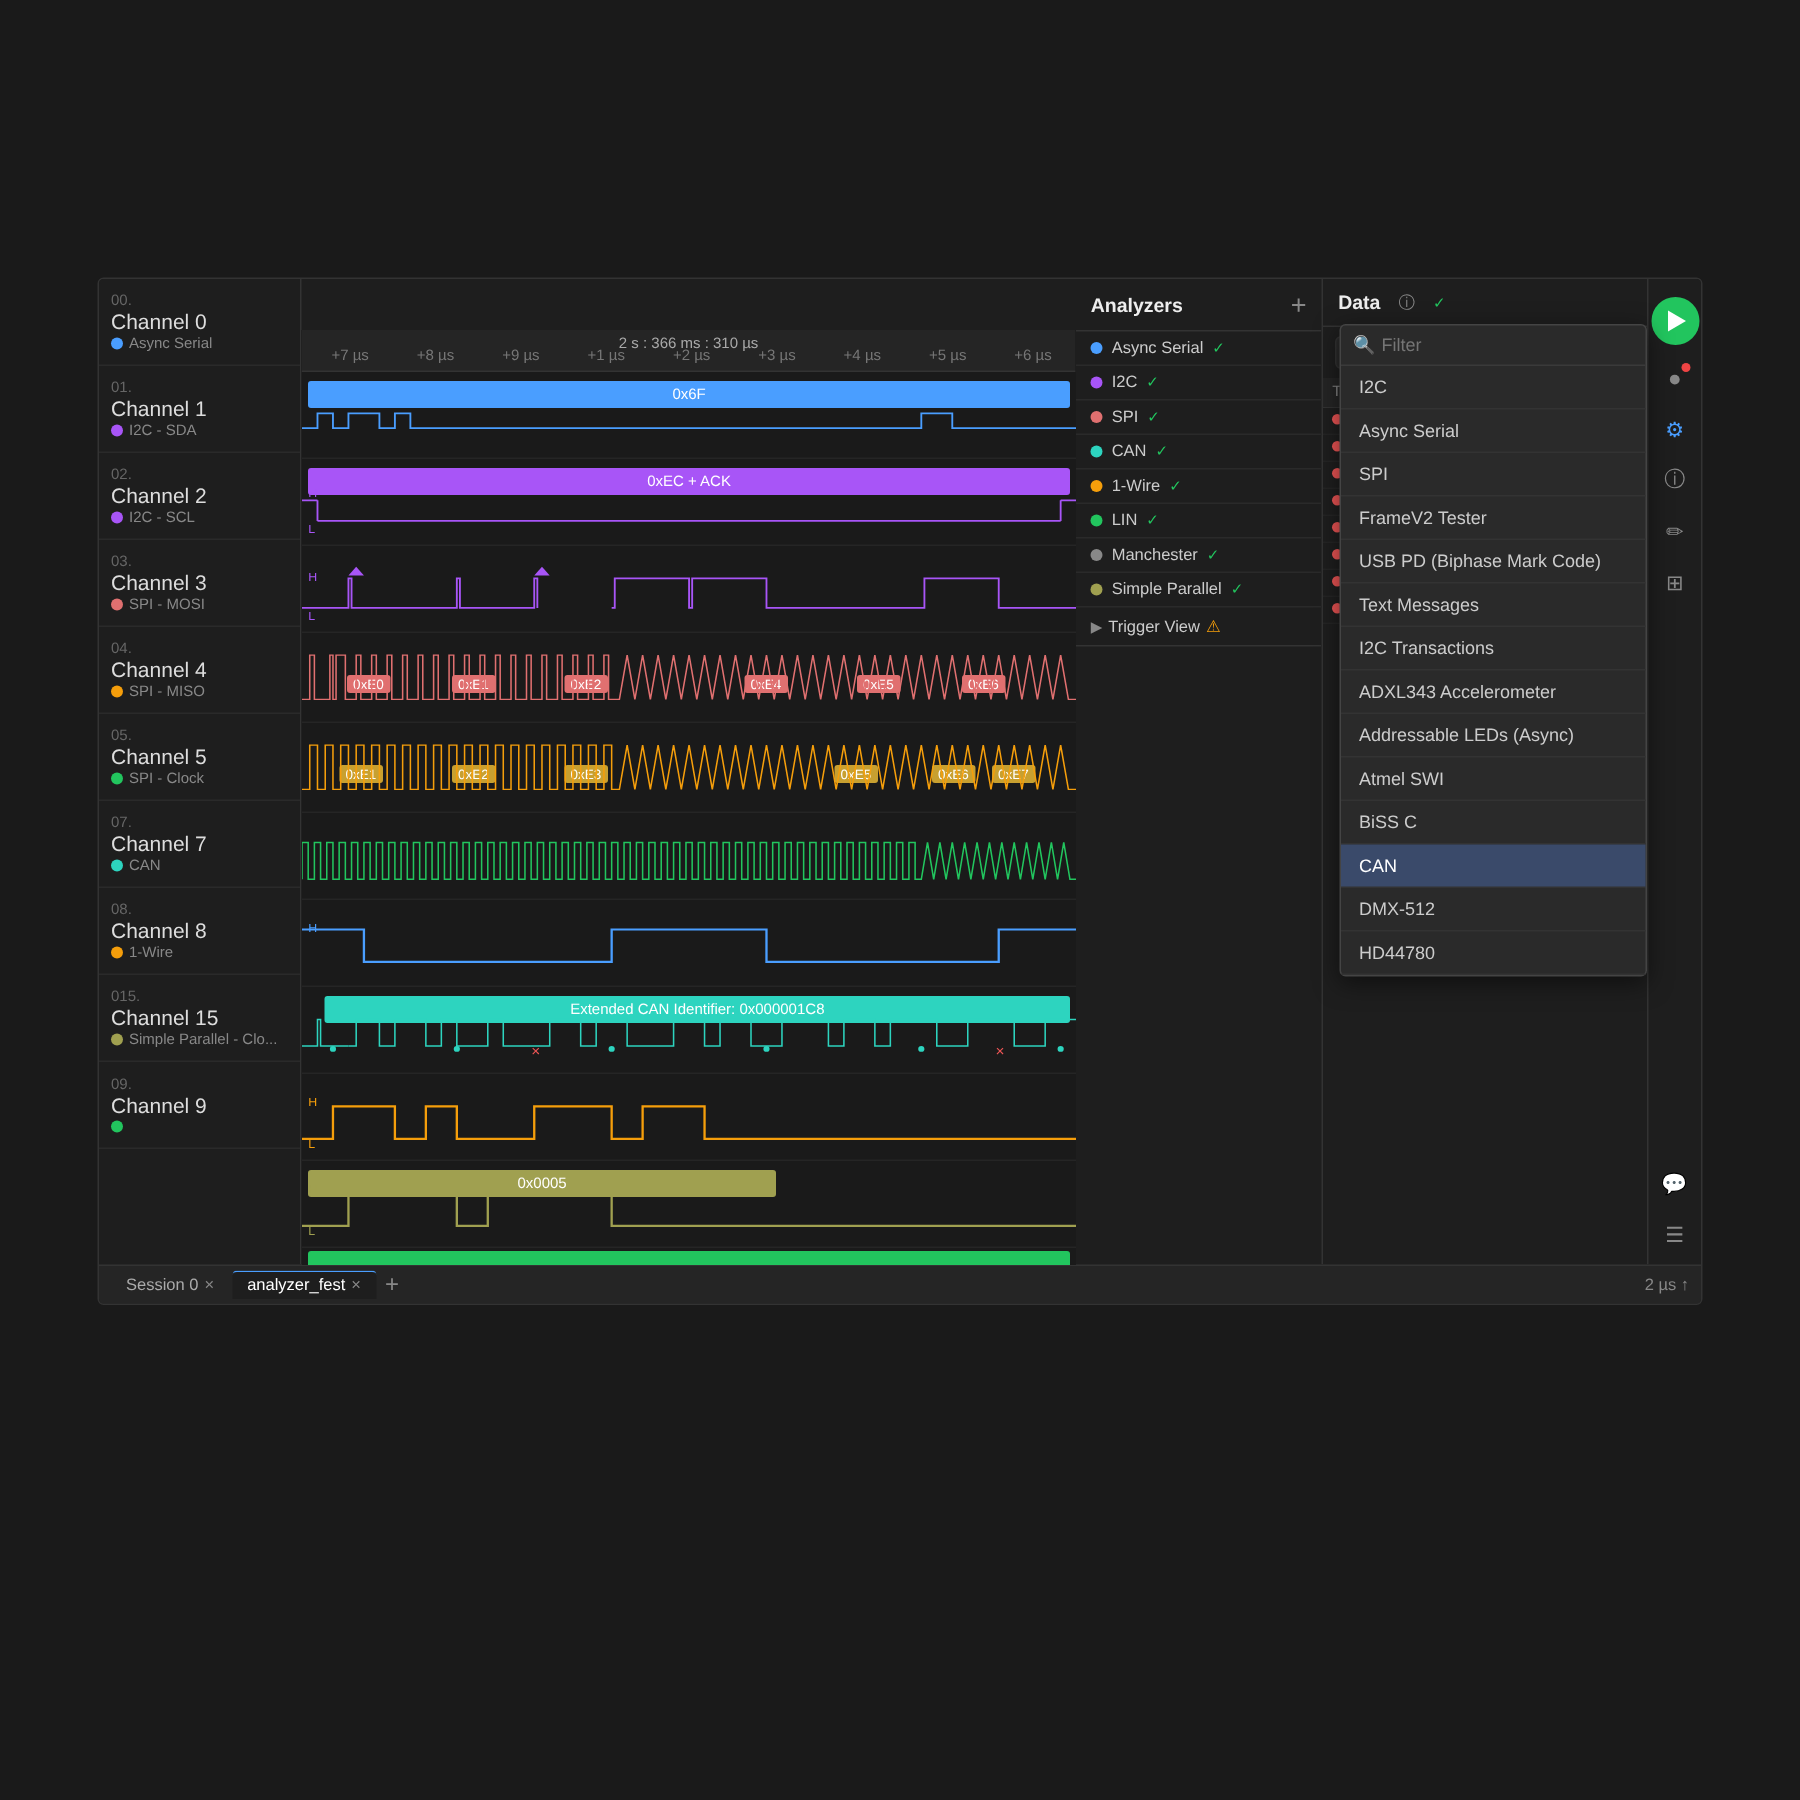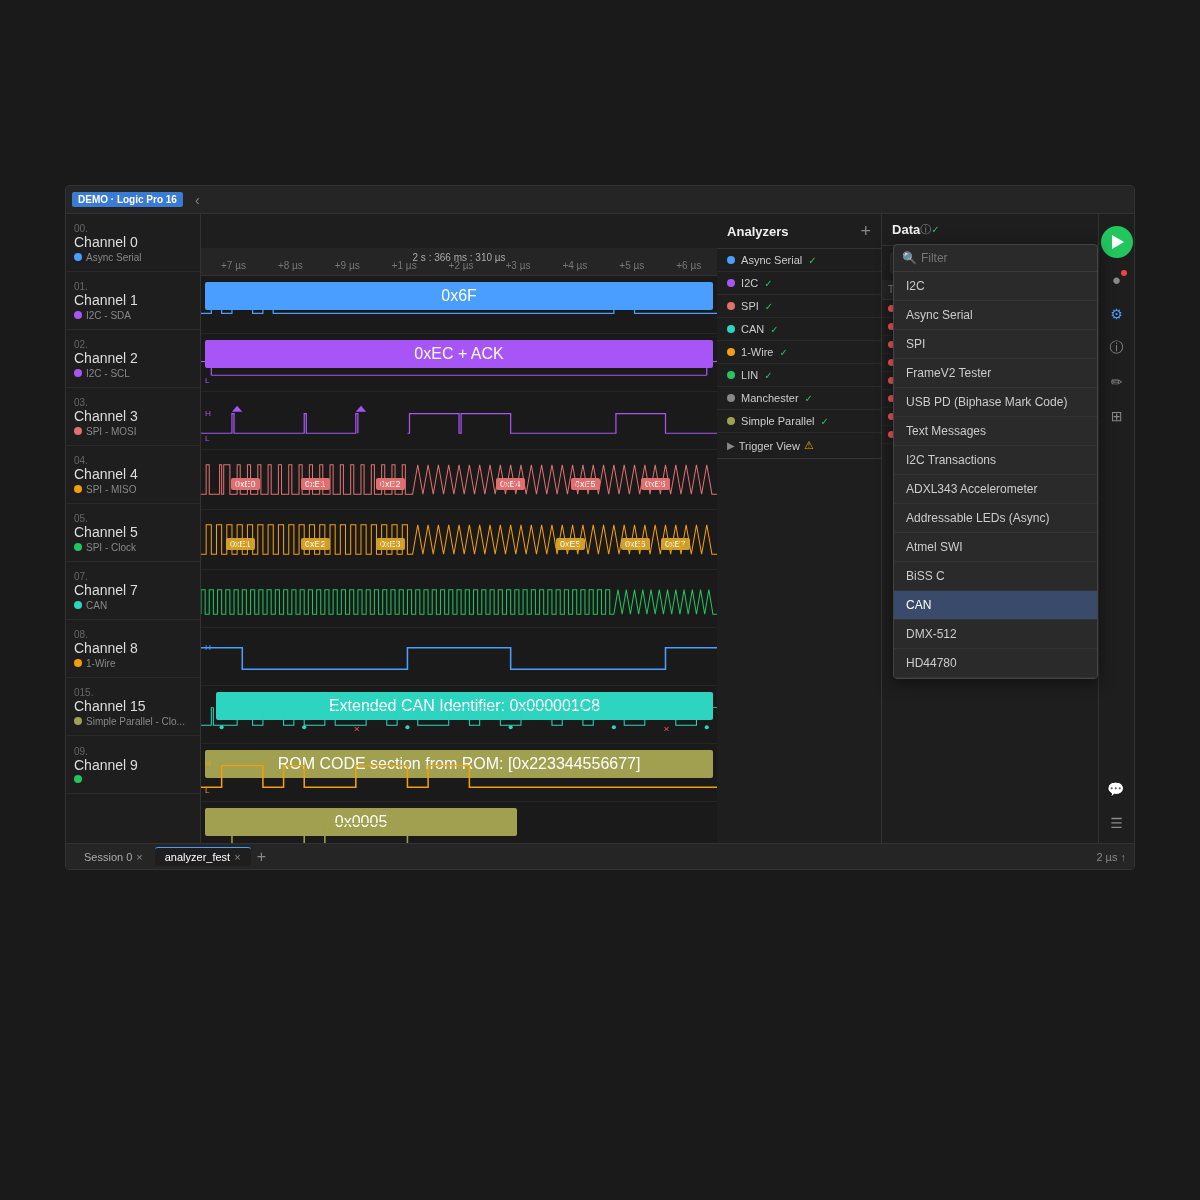--- a/index.html
+++ b/index.html
@@ -172,26 +172,26 @@
       height: 58px;
       border-bottom: 1px solid #252525;
       position: relative;
       background: #1a1a1a;
     }
 
     
     .proto-bar {
       position: absolute;
       top: 6px;
-      height: 28px;
+      height: 18px;
       border-radius: 2px;
       display: flex;
       align-items: center;
       justify-content: center;
-      font-size: 16px;
+      font-size: 10px;
       font-weight: 500;
       color: #fff;
       white-space: nowrap;
       overflow: hidden;
     }
     .proto-bar.blue { background: #4a9eff; }
     .proto-bar.purple { background: #a855f7; }
     .proto-bar.teal { background: #2dd4bf; }
     .proto-bar.olive { background: #a0a050; }
     .proto-bar.green-bright { background: #22c55e; }
@@ -266,21 +266,21 @@
       flex: 1;
       display: flex;
       flex-direction: column;
       overflow: hidden;
     }
     .data-header {
       display: flex;
       align-items: center;
       padding: 8px 10px;
       border-bottom: 1px solid #333;
-      gap: 0;
+      gap: 12px;
     }
     .data-title { font-size: 13px; font-weight: 600; color: #eee; }
     .info-icon { color: #888; font-size: 11px; }
     .data-search {
       margin: 6px 8px;
       background: #2a2a2a;
       border: 1px solid #333;
       border-radius: 4px;
       padding: 4px 8px;
       color: #aaa;
@@ -441,25 +441,20 @@
       width: 100%;
       height: 100%;
     }
   </style>
 </head>
 <body>
 
 <div class="screenshot-wrapper">
   <div class="app-window">
 
-    <div class="top-bar">
-      <span class="app-title">DEMO · Logic Pro 16</span>
-      <button class="collapse-btn">‹</button>
-      <div class="top-bar-spacer"></div>
-    </div>
 
     <div class="main-content">
 
       <div class="channel-list">
         <div class="channel-item">
           <span class="channel-num">00.</span>
           <span class="channel-name">Channel 0</span>
           <div class="channel-sub">
             <span class="dot" style="background:#4a9eff"></span>
             <span>Async Serial</span>
@@ -634,21 +629,20 @@
               <circle cx="300" cy="42" r="2" fill="#2dd4bf"></circle>
               <circle cx="400" cy="42" r="2" fill="#2dd4bf"></circle>
               <circle cx="490" cy="42" r="2" fill="#2dd4bf"></circle>
               <text x="148" y="47" font-size="10" fill="#e55">×</text>
               <text x="448" y="47" font-size="10" fill="#e55">×</text>
               <polyline points="30,40 35,40 35,22 50,22 50,40 60,40 60,22 80,22 80,40 90,40 90,22 100,22 100,40 120,40 120,22 130,22 130,40 160,40 160,22 180,22 180,40 190,40 190,22 210,22 210,40 240,40 240,22 260,22 260,40 270,40 270,22 290,22 290,40 310,40 310,22 340,22 340,40 350,40 350,22 370,22 370,40 380,40 380,22 410,22 410,40 430,40 430,22 460,22 460,40 480,40 480,22 500,22" fill="none" stroke="#2dd4bf" stroke-width="1"></polyline>
             </svg>
           </div>
 
           <div class="waveform-row">
-            <div class="proto-bar olive" style="left:4px;right:4px;">ROM CODE section from ROM: [0x223344556677]</div>
             <svg class="waveform-svg" viewBox="0 0 500 58" preserveAspectRatio="none">
               <text x="4" y="22" font-size="8" fill="#f59e0b">H</text>
               <text x="4" y="50" font-size="8" fill="#f59e0b">L</text>
               <polyline points="0,44 20,44 20,22 60,22 60,44 80,44 80,22 100,22 100,44 150,44 150,22 200,22 200,44 220,44 220,22 260,22 260,44 500,44" fill="none" stroke="#f59e0b" stroke-width="1.5"></polyline>
             </svg>
           </div>
 
           <div class="waveform-row">
             <div class="proto-bar olive" style="left:4px;right:200px;">0x0005</div>
             <svg class="waveform-svg" viewBox="0 0 500 58" preserveAspectRatio="none">

